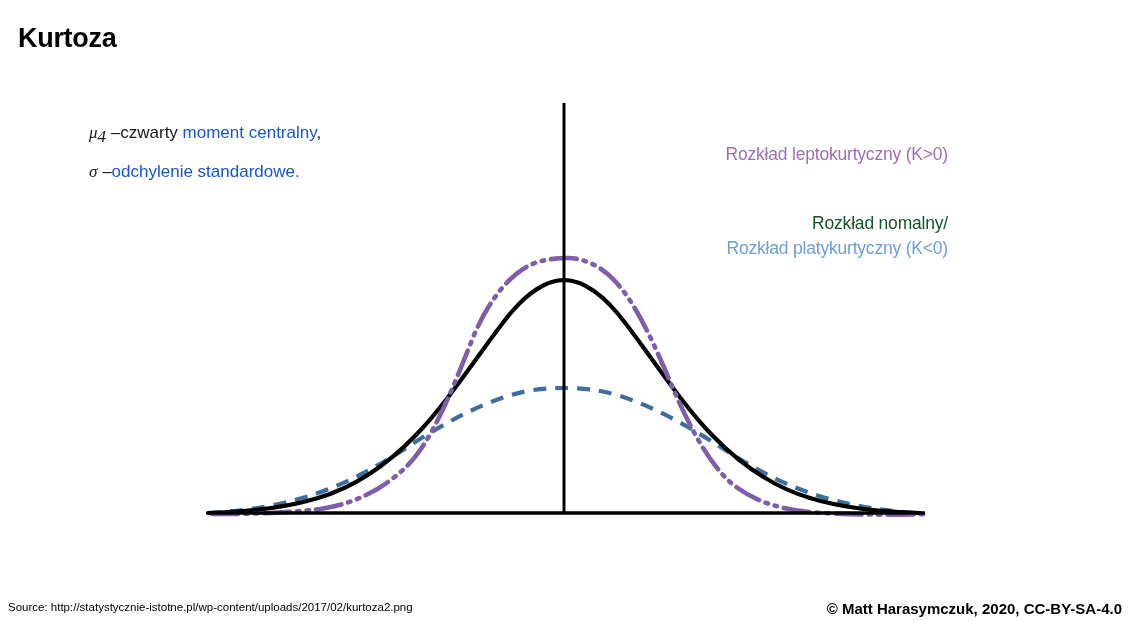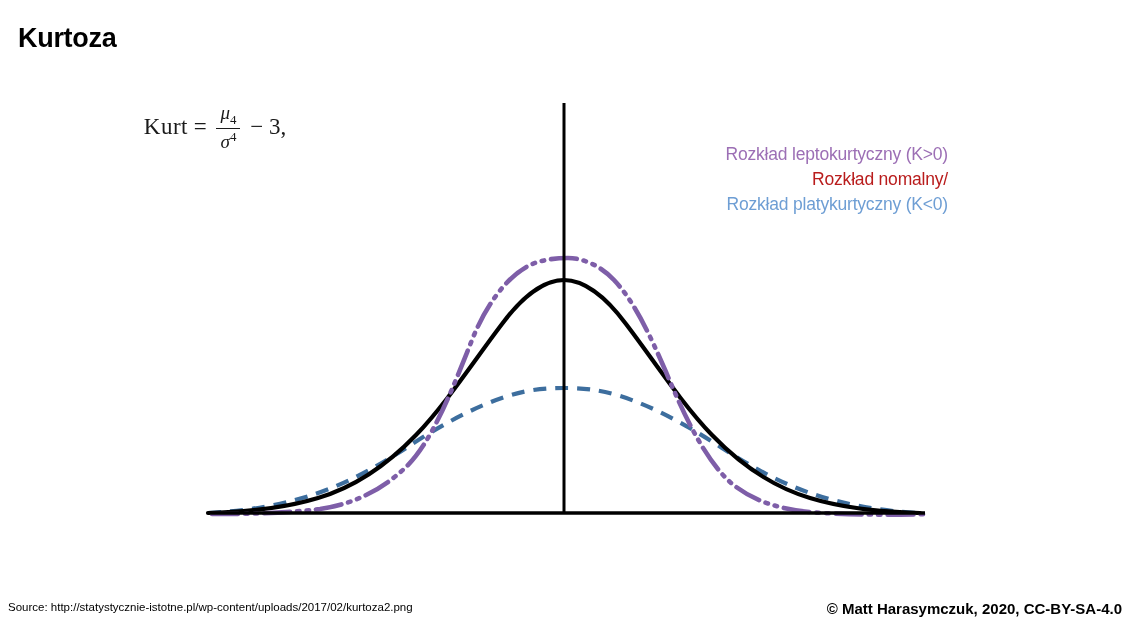--- a/index.html
+++ b/index.html
@@ -115,21 +115,21 @@
   }
   .legend-line {
     font-family: "Liberation Sans", sans-serif;
     font-size: 17.5px;
     line-height: 25px;
     white-space: nowrap;
     letter-spacing: -0.2px;
     text-align: right;
   }
   .legend-lepto  { color: #9c6fb5; }
-  .legend-normal { color: #b91c1c; }
+  .legend-normal { color: #14532d; margin-top: 44px; }
   .legend-platy  { color: #6e9ed4; }
 
   
   #footer-source {
     position: absolute;
     left: 8px;
     top: 601px;
     font-size: 11.5px;
     color: #000000;
     white-space: nowrap;
@@ -181,32 +181,35 @@
              C 564 413, 596 421, 632 423
              C 672 425, 706 425, 738 424" fill="none" stroke="#7e5ea8" stroke-width="4.6" stroke-dasharray="26 7 2.5 7 2.5 7" stroke-linecap="round"></path>
 
     <line x1="18" y1="423" x2="735" y2="423" stroke="#000000" stroke-width="3.4"></line>
     <line x1="374" y1="13" x2="374" y2="424" stroke="#000000" stroke-width="3"></line>
   </svg>
 </div>
 
 <div id="formula-block">
 
-  <div id="formula-main">
-    <span class="kurt-word">Kurt</span>
-    <span>=</span>
-    <span class="frac">
-      <span class="num"><span>μ</span><span class="sub">4</span></span>
-      <span class="den"><span>σ</span><span class="sup">4</span></span>
-    </span>
-    <span>−</span>
-    <span>3,</span>
+
+
+  <div id="where-list">
+
+    <div class="where-row">
+      <span class="sym">μ</span><span class="sym sub">4</span>
+      <span class="dash">–</span><span class="dash">czwarty </span><span class="lnk">moment centralny</span><span class="dash">,</span>
+    </div>
+
+    <div class="where-row">
+      <span class="sym">σ</span>
+      <span class="dash">–</span><span class="lnk">odchylenie standardowe</span><span class="lnk">.</span>
+    </div>
+
   </div>
-
-
 </div>
 
 <div id="legend">
   <div class="legend-line legend-lepto">Rozkład leptokurtyczny (K&gt;0)</div>
   <div class="legend-line legend-normal">Rozkład nomalny/</div>
   <div class="legend-line legend-platy">Rozkład platykurtyczny (K&lt;0)</div>
 </div>
 
 <div id="footer-source">Source: http://statystycznie-istotne.pl/wp-content/uploads/2017/02/kurtoza2.png</div>
 

